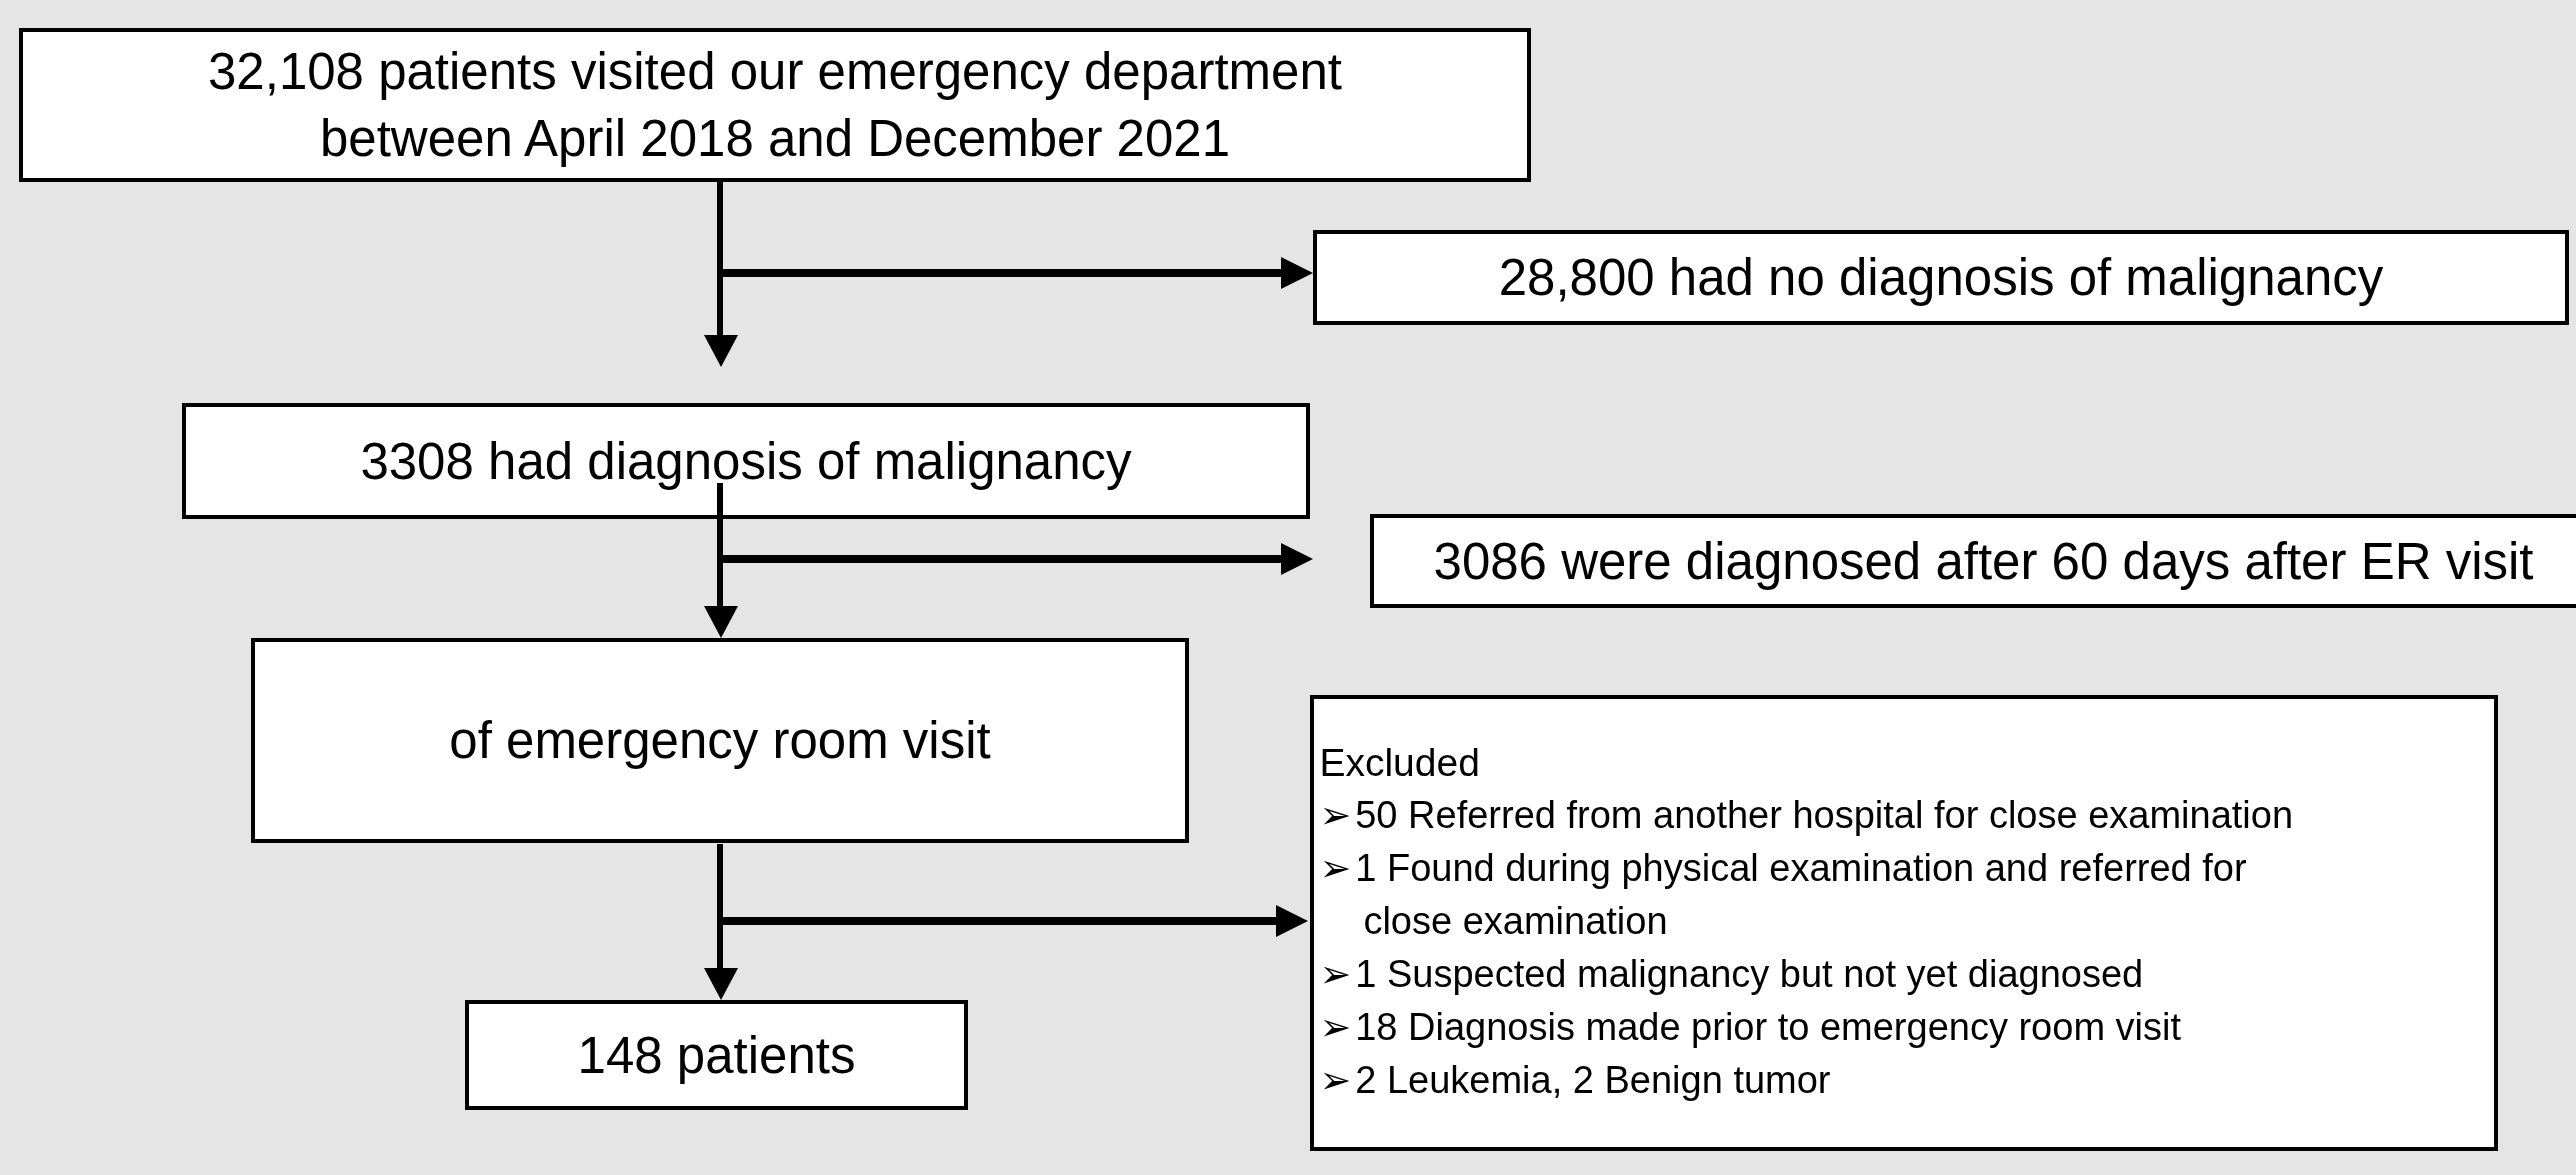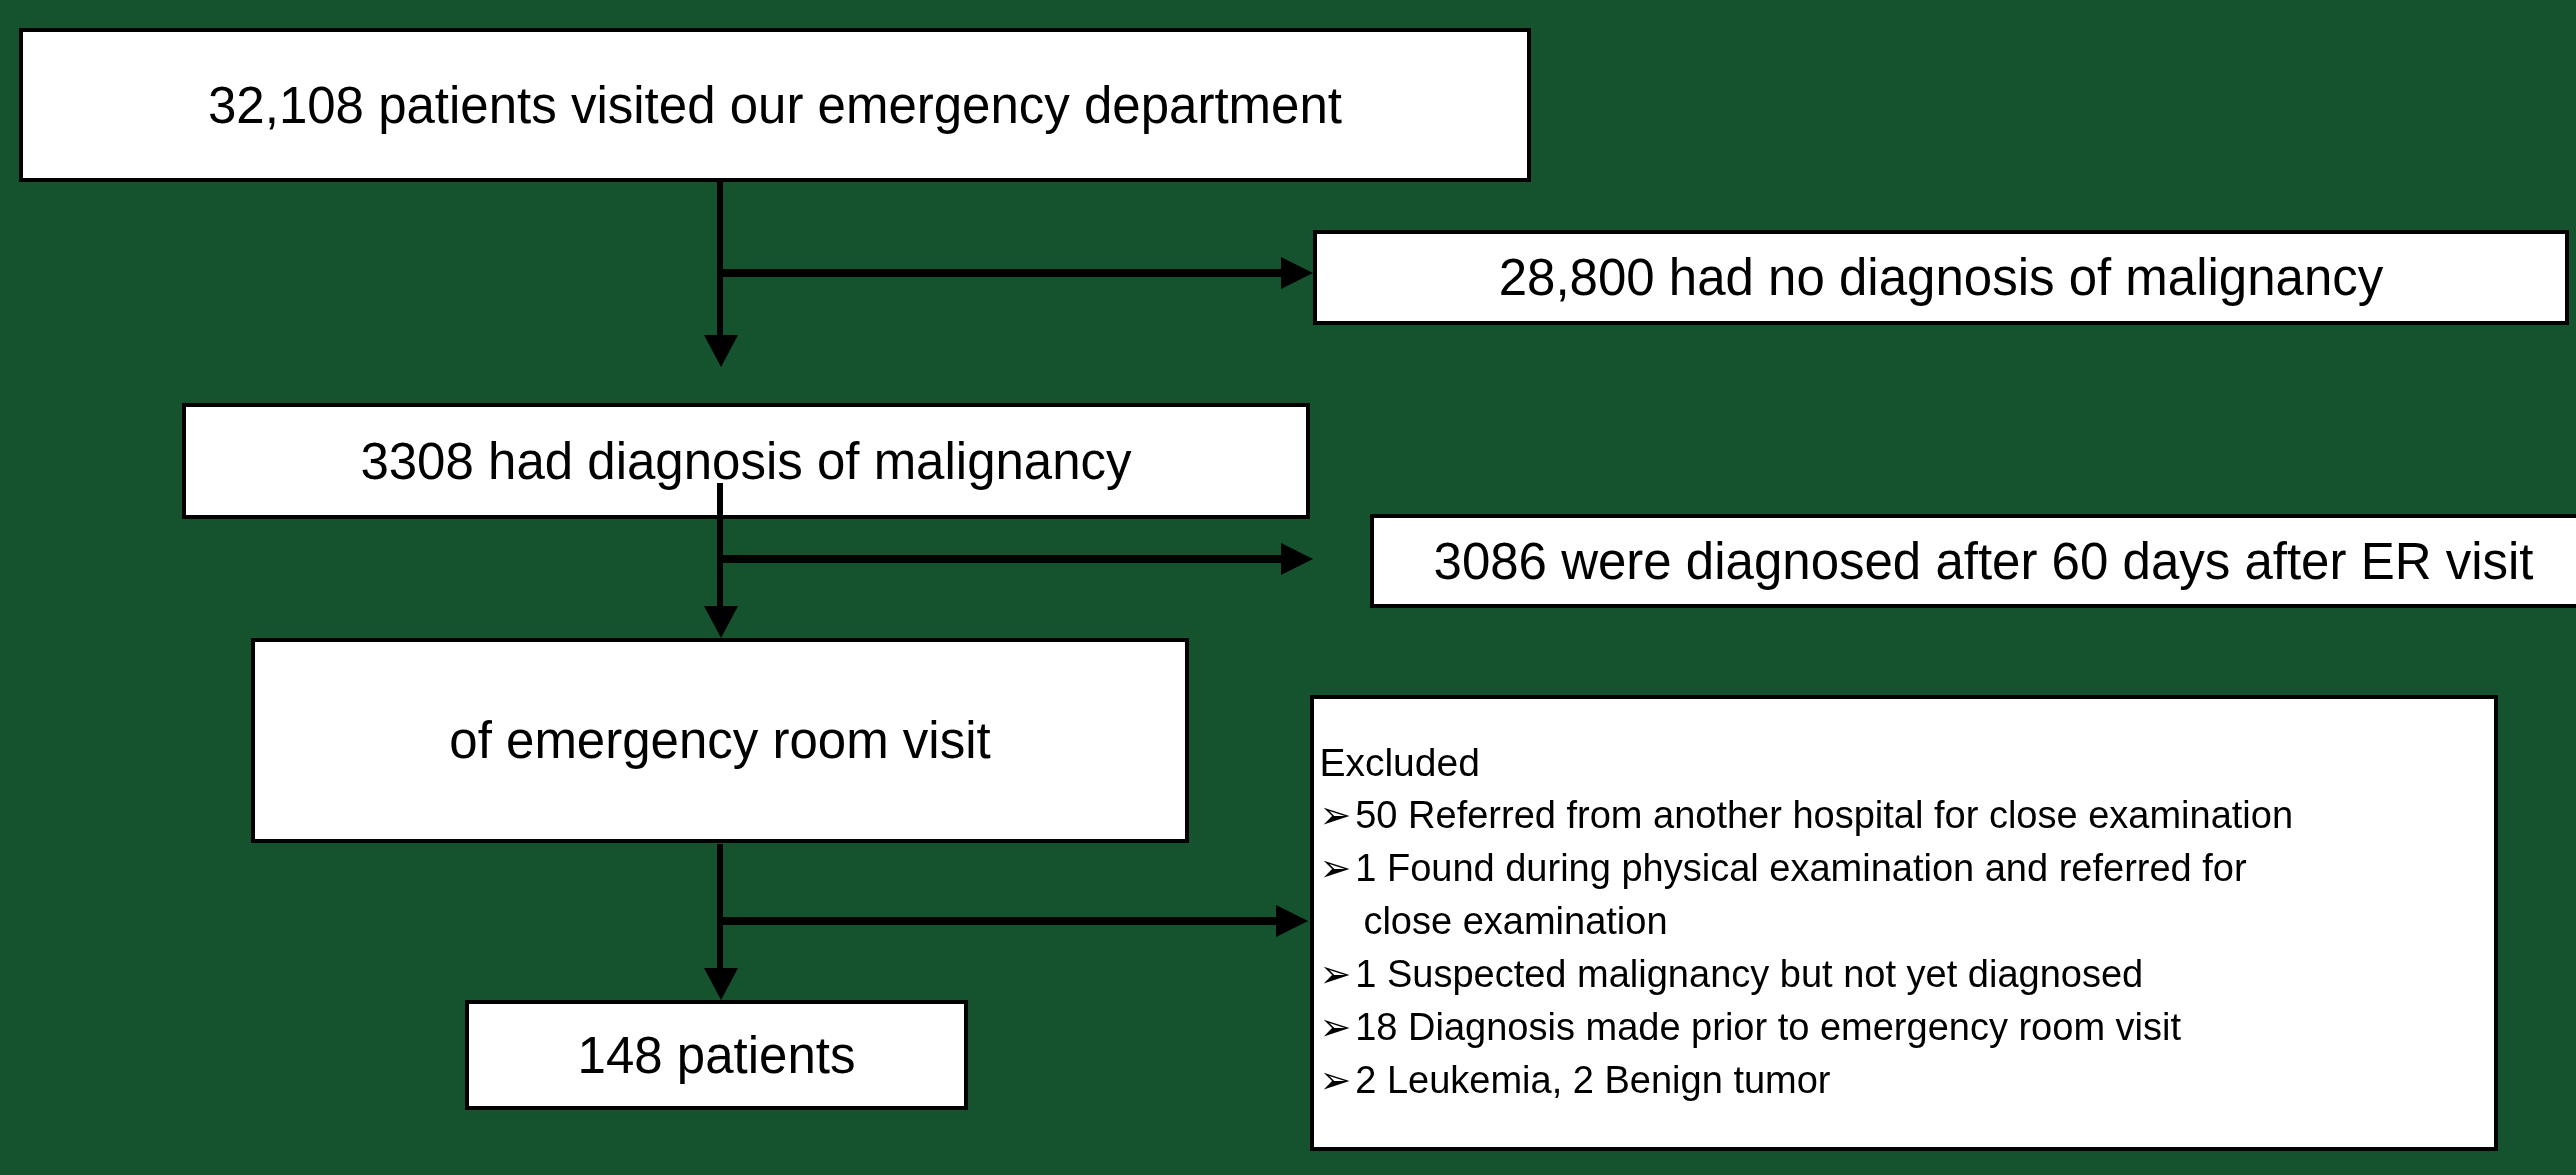--- a/index.html
+++ b/index.html
@@ -4,21 +4,21 @@
 <style>
   html, body {
     margin: 0;
     padding: 0;
     background: #ffffff;
   }
   .canvas {
     position: relative;
     width: 2576px;
     height: 1176px;
-    background: #14532d;
+    background: #e5e5e5;
     color: #000000;
     font-family: "Liberation Sans", "DejaVu Sans", sans-serif;
     overflow: hidden;
   }
   .box {
     position: absolute;
     box-sizing: border-box;
     border: 4px solid #000000;
     background: #ffffff;
     display: flex;
@@ -83,20 +83,21 @@
     border-left: 32px solid #000000;
   }
 </style>
 </head>
 <body>
 
 <div class="canvas">
 
   <div class="box" style="left:19px; top:28px; width:1512px; height:154px;">
     <div class="line">32,108 patients visited our emergency department</div>
+    <div class="line">between April 2018 and December 2021</div>
   </div>
 
   <div class="box" style="left:1313px; top:230px; width:1256px; height:95px;">
     <div class="line">28,800 had no diagnosis of malignancy</div>
   </div>
 
   <div class="box" style="left:182px; top:367px; width:1128px; height:116px;margin-top:36px;">
     <div class="line">3308 had diagnosis of malignancy</div>
   </div>
 

